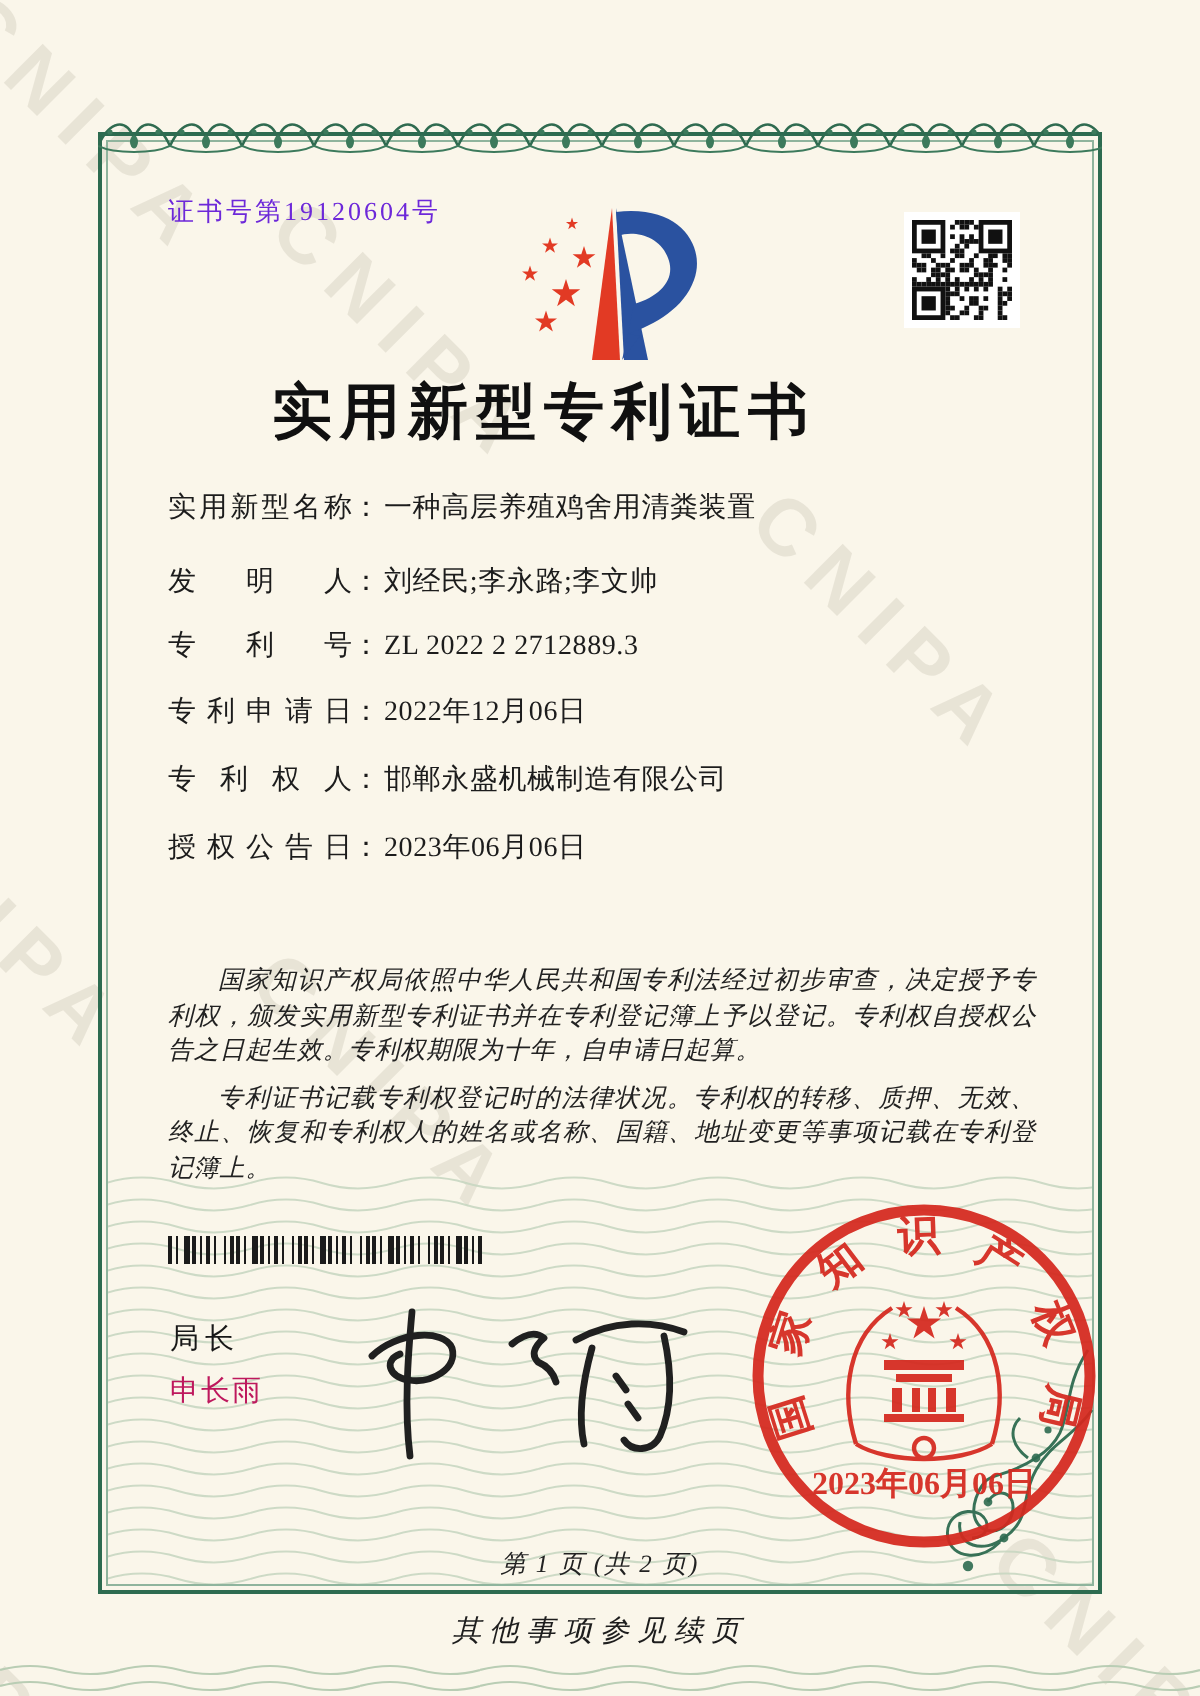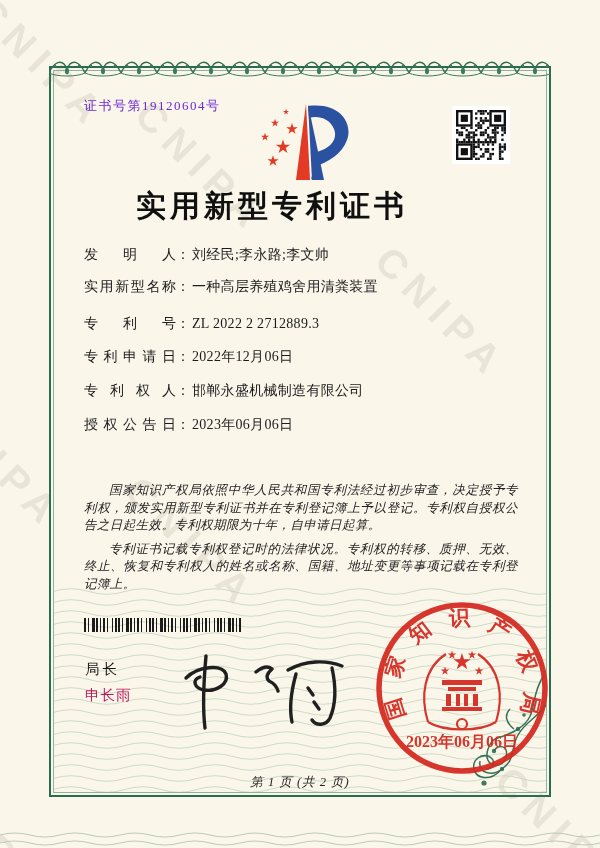--- a/index.html
+++ b/index.html
@@ -282,25 +282,25 @@
         <rect x="38.095238095238095" y="4.761904761904762" width="7.142857142857142" height="7.142857142857142" fill="#111"></rect>
         <rect x="0" y="33.333333333333336" width="16.666666666666668" height="16.666666666666668" fill="#111"></rect>
         <rect x="2.380952380952381" y="35.714285714285715" width="11.904761904761905" height="11.904761904761905" fill="#fff"></rect>
         <rect x="4.761904761904762" y="38.095238095238095" width="7.142857142857142" height="7.142857142857142" fill="#111"></rect>
       </svg>
   </div>
 
   <div class="title">实用新型专利证书</div>
 
   <div class="fields">
+    <div class="frow mb1">
+      <span class="flabel">实用新型名称</span><span class="fcolon">：</span><span class="fvalue">一种高层养殖鸡舍用清粪装置</span>
+    </div>
     <div class="frow mb2">
       <span class="flabel">发明人</span><span class="fcolon">：</span><span class="fvalue">刘经民;李永路;李文帅</span>
-    </div>
-    <div class="frow mb1">
-      <span class="flabel">实用新型名称</span><span class="fcolon">：</span><span class="fvalue">一种高层养殖鸡舍用清粪装置</span>
     </div>
     <div class="frow mb3">
       <span class="flabel">专利号</span><span class="fcolon">：</span><span class="fvalue">ZL 2022 2 2712889.3</span>
     </div>
     <div class="frow mb4">
       <span class="flabel">专利申请日</span><span class="fcolon">：</span><span class="fvalue">2022年12月06日</span>
     </div>
     <div class="frow mb5">
       <span class="flabel">专利权人</span><span class="fcolon">：</span><span class="fvalue">邯郸永盛机械制造有限公司</span>
     </div>
@@ -401,20 +401,21 @@
         <rect x="2" y="8" width="4" height="12"></rect>
         <rect x="11" y="8" width="5" height="12"></rect>
         <rect x="-20" y="21" width="40" height="4"></rect>
       </g>
     </g>
     <text x="88" y="147" text-anchor="middle" font-size="16" font-weight="700" fill="#d5281e" font-family="'Liberation Serif','DejaVu Serif',serif">2023年06月06日</text>
   </svg>
 
   <div class="page-no">第 1 页 (共 2 页)</div>
 
+  <div class="cont-note">其他事项参见续页</div>
 
   <svg class="waves-bottom">
     <defs>
       <pattern id="wv2" width="60" height="8" patternUnits="userSpaceOnUse">
         <path d="M0 4 Q 15 0 30 4 T 60 4" fill="none" stroke="#b9cdb4" stroke-width="1.1"></path>
       </pattern>
     </defs>
     <rect width="100%" height="100%" fill="url(#wv2)"></rect>
   </svg>
 

